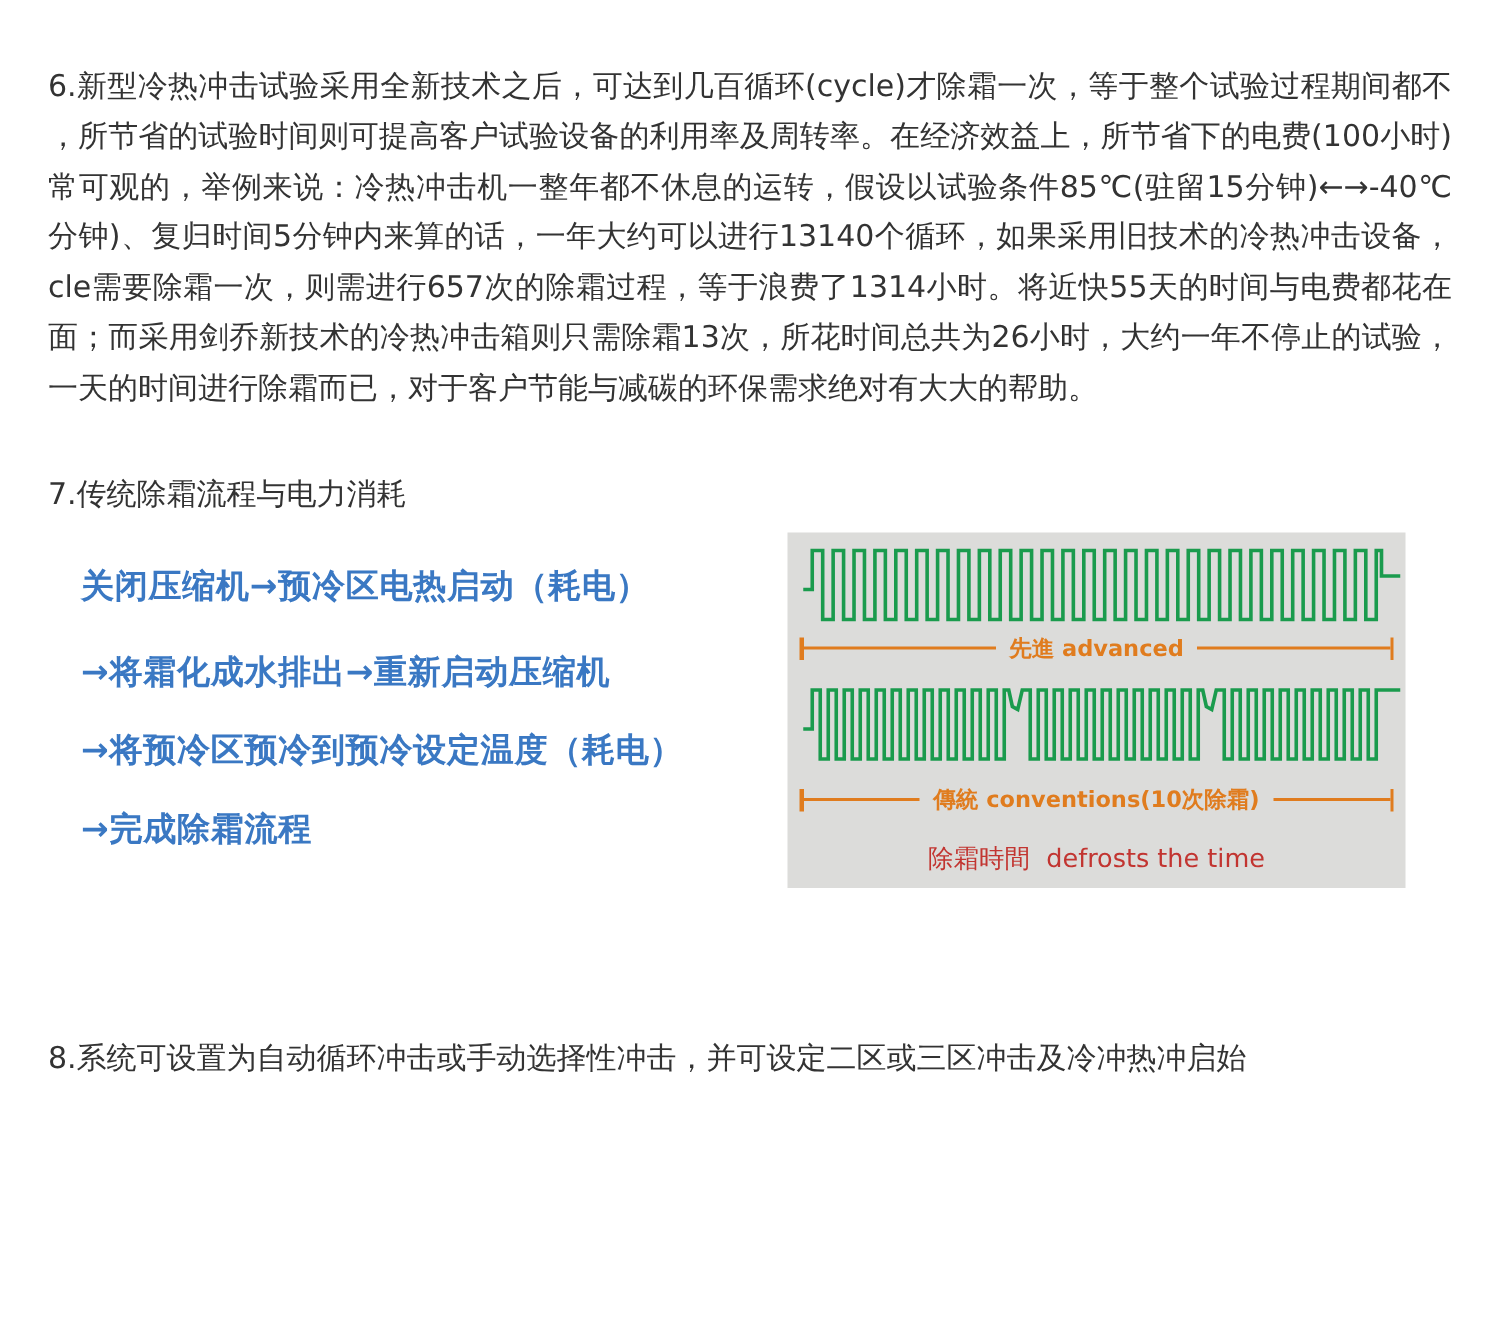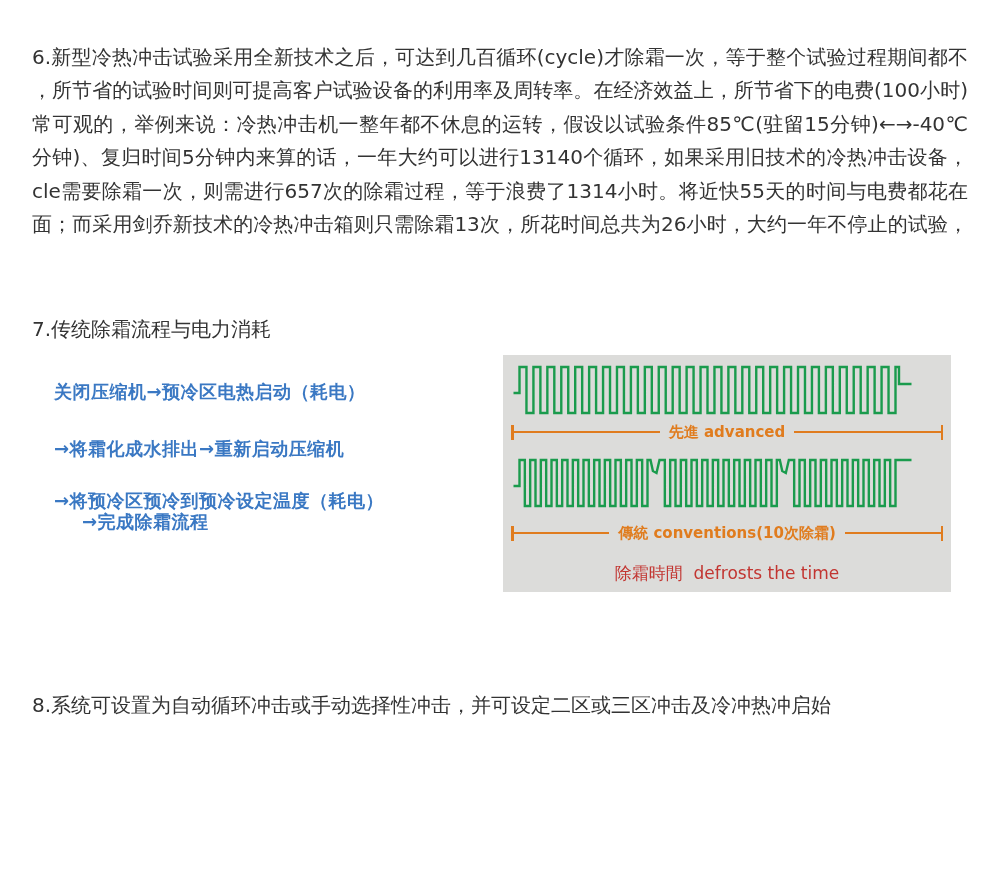--- a/index.html
+++ b/index.html
@@ -22,30 +22,30 @@
     height:33.45px;line-height:33.45px;font-size:20px;color:var(--c-text);
     white-space:nowrap;
   }
   .para-line.j{
     white-space:normal;text-align:justify;text-align-last:justify;
     text-justify:inter-character;overflow:hidden;
   }
   
   .sec7-title{position:absolute;left:32px;top:317px;font-size:20px;line-height:24px;color:var(--c-text);}
   .flow-line{
-    position:absolute;left:54px;font-size:18px;line-height:26px;font-weight:bold;
+    position:absolute;left:54px;font-size:22px;line-height:26px;font-weight:bold;
     color:var(--c-blue);letter-spacing:0.5px;
   }
   .flow-1{top:379px;}
   .flow-2{top:436px;}
   .flow-3{top:488px;}
-  .flow-4{top:509px;margin-left:28px;}
+  .flow-4{top:541px;}
   
   .diagram{
-    position:absolute;left:503px;top:355px;width:448px;height:237px;
+    position:absolute;left:525px;top:355px;width:412px;height:237px;
     background:var(--c-gray);
   }
   .wave-svg{position:absolute;left:9px;width:401px;height:58px;display:block;}
   .wave-adv{top:7px;}
   .wave-conv{top:100px;}
   .dim{
     position:absolute;left:8px;right:8px;height:22px;
     display:flex;align-items:center;
   }
   .dim-adv{top:66px;}
@@ -72,20 +72,21 @@
 
 <div class="page">
 
   <div class="para6">
     <div class="para-line j">6.新型冷热冲击试验采用全新技术之后，可达到几百循环(cycle)才除霜一次，等于整个试验过程期间都不需要除霜</div>
     <div class="para-line j">，所节省的试验时间则可提高客户试验设备的利用率及周转率。在经济效益上，所节省下的电费(100小时)也是非</div>
     <div class="para-line j">常可观的，举例来说：冷热冲击机一整年都不休息的运转，假设以试验条件85℃(驻留15分钟)←→-40℃(驻留15</div>
     <div class="para-line j">分钟)、复归时间5分钟内来算的话，一年大约可以进行13140个循环，如果采用旧技术的冷热冲击设备，每20cy-</div>
     <div class="para-line j">cle需要除霜一次，则需进行657次的除霜过程，等于浪费了1314小时。将近快55天的时间与电费都花在除霜上</div>
     <div class="para-line j">面；而采用剑乔新技术的冷热冲击箱则只需除霜13次，所花时间总共为26小时，大约一年不停止的试验，只花了</div>
+    <div class="para-line">一天的时间进行除霜而已，对于客户节能与减碳的环保需求绝对有大大的帮助。</div>
   </div>
 
   <div class="sec7-title">7.传统除霜流程与电力消耗</div>
 
   <div class="flow-line flow-1">关闭压缩机→预冷区电热启动（耗电）</div>
   <div class="flow-line flow-2">→将霜化成水排出→重新启动压缩机</div>
   <div class="flow-line flow-3">→将预冷区预冷到预冷设定温度（耗电）</div>
   <div class="flow-line flow-4">→完成除霜流程</div>
 
   <div class="diagram" style="background: rgb(220, 220, 218);">

